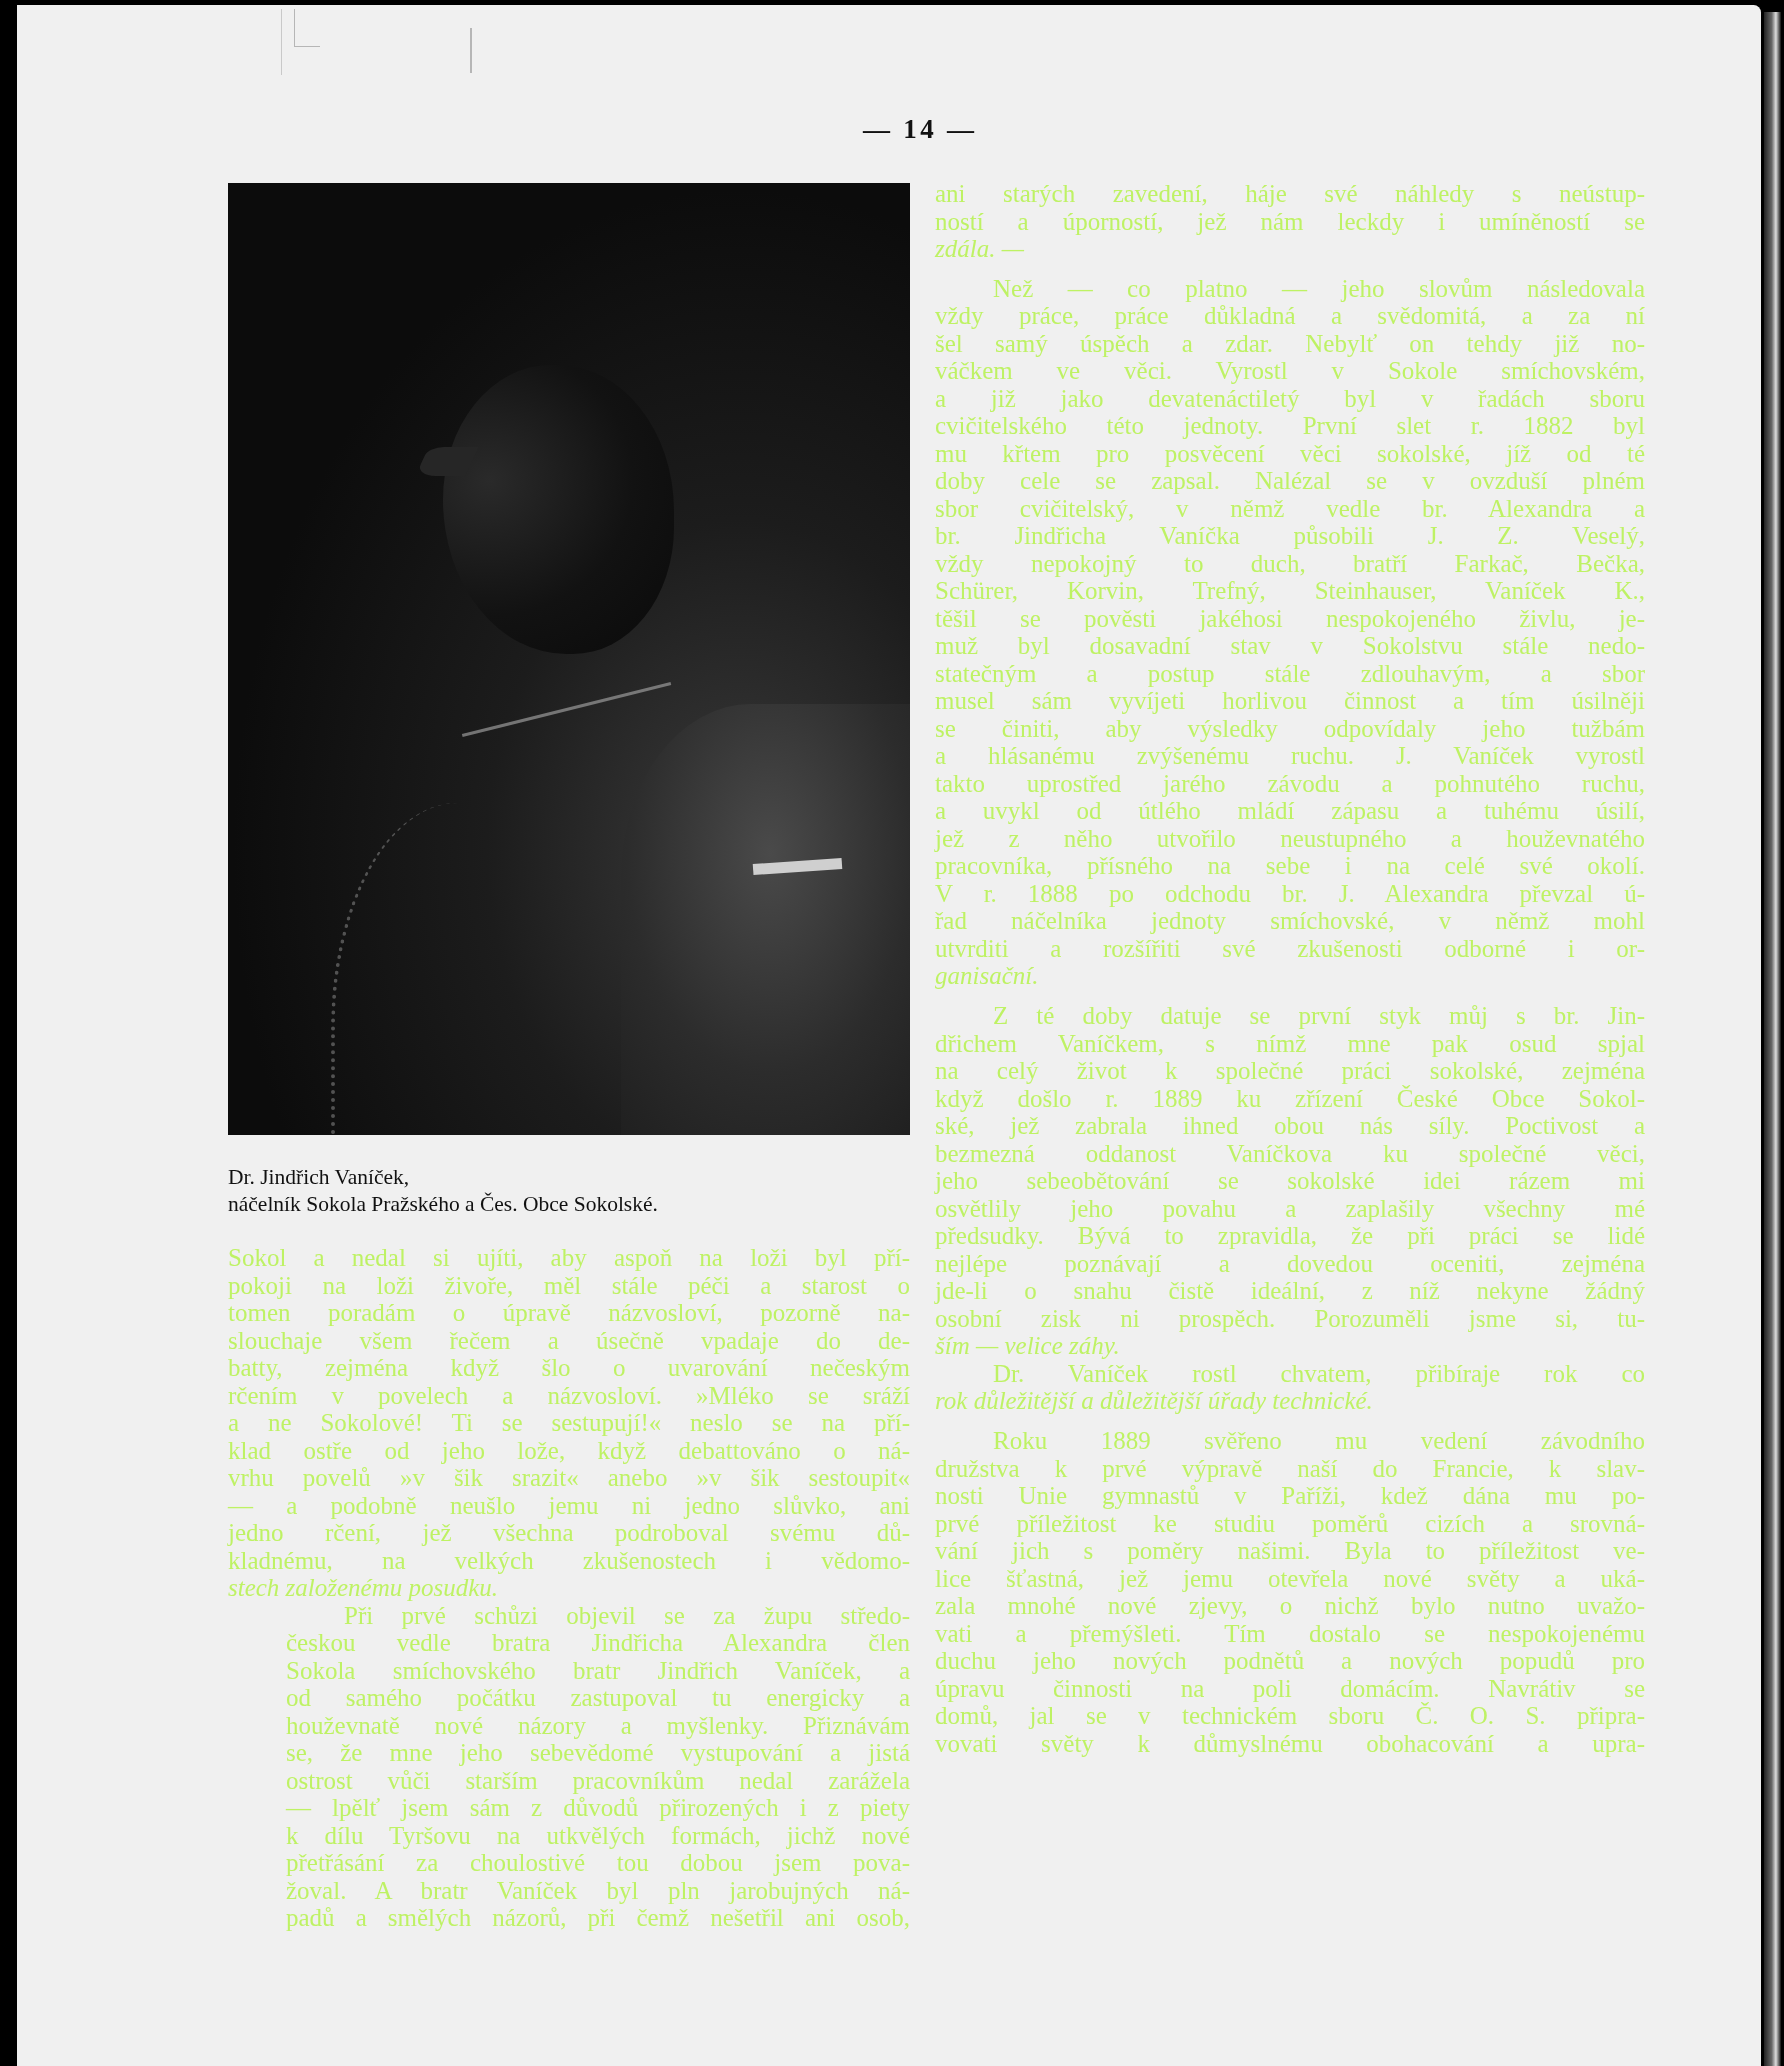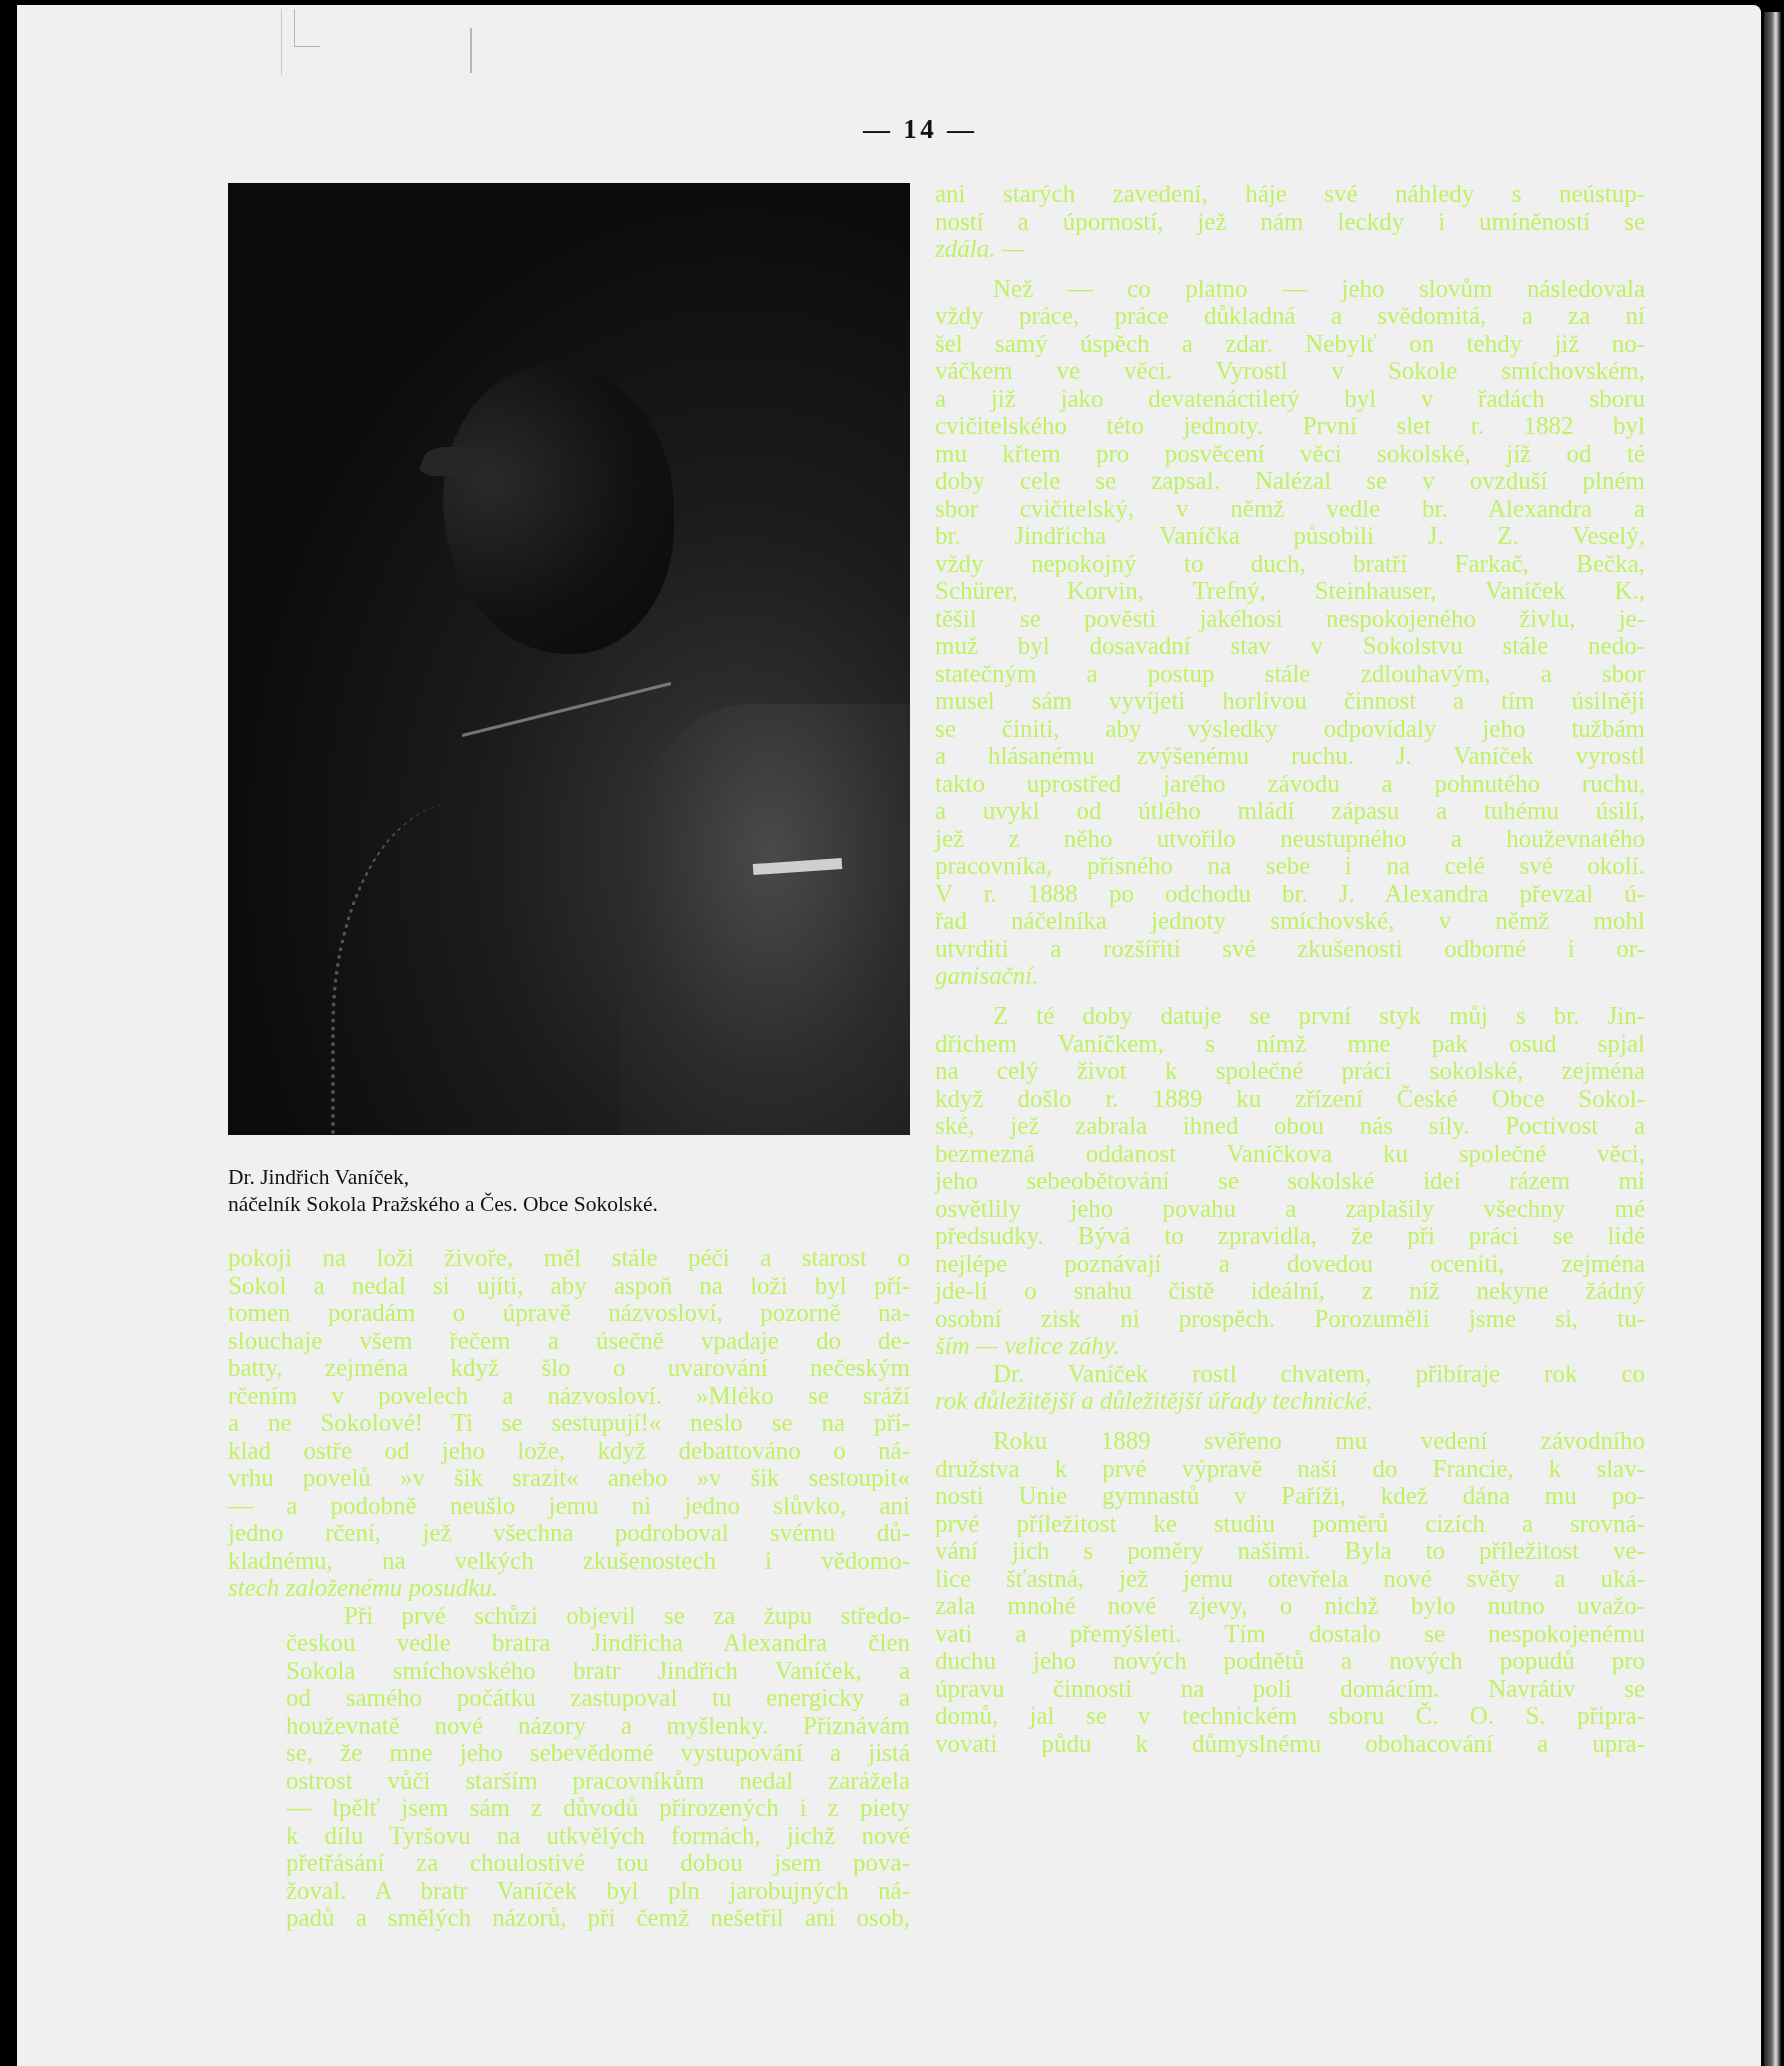--- a/index.html
+++ b/index.html
@@ -105,22 +105,22 @@
   <div class="badge"></div>
 </div>
 
 <div class="caption">
   <div>Dr. Jindřich Vaníček,</div>
   <div>náčelník Sokola Pražského a Čes. Obce Sokolské.</div>
 </div>
 
 <div class="column col-left">
   <p>
+    <span class="line">Sokol a nedal si ujíti, aby aspoň na loži byl pří-</span>
     <span class="line">pokoji na loži živoře, měl stále péči a starost o</span>
-    <span class="line">Sokol a nedal si ujíti, aby aspoň na loži byl pří-</span>
     <span class="line">tomen poradám o úpravě názvosloví, pozorně na-</span>
     <span class="line">slouchaje všem řečem a úsečně vpadaje do de-</span>
     <span class="line">batty, zejména když šlo o uvarování nečeským</span>
     <span class="line">rčením v povelech a názvosloví. »Mléko se sráží</span>
     <span class="line">a ne Sokolové! Ti se sestupují!« neslo se na pří-</span>
     <span class="line">klad ostře od jeho lože, když debattováno o ná-</span>
     <span class="line">vrhu povelů »v šik srazit« anebo »v šik sestoupit«</span>
     <span class="line">— a podobně neušlo jemu ni jedno slůvko, ani</span>
     <span class="line">jedno rčení, jež všechna podroboval svému dů-</span>
     <span class="line">kladnému, na velkých zkušenostech i vědomo-</span>
@@ -203,16 +203,16 @@
     <span class="line">družstva k prvé výpravě naší do Francie, k slav-</span>
     <span class="line">nosti Unie gymnastů v Paříži, kdež dána mu po-</span>
     <span class="line">prvé příležitost ke studiu poměrů cizích a srovná-</span>
     <span class="line">vání jich s poměry našimi. Byla to příležitost ve-</span>
     <span class="line">lice šťastná, jež jemu otevřela nové světy a uká-</span>
     <span class="line">zala mnohé nové zjevy, o nichž bylo nutno uvažo-</span>
     <span class="line">vati a přemýšleti. Tím dostalo se nespokojenému</span>
     <span class="line">duchu jeho nových podnětů a nových popudů pro</span>
     <span class="line">úpravu činnosti na poli domácím. Navrátiv se</span>
     <span class="line">domů, jal se v technickém sboru Č. O. S. připra-</span>
-    <span class="line">vovati půdu k důmyslnému obohacování a upra-</span>
+    <span class="line">vovati světy k důmyslnému obohacování a upra-</span>
   </p>
 </div>
 
 
 </body></html>

